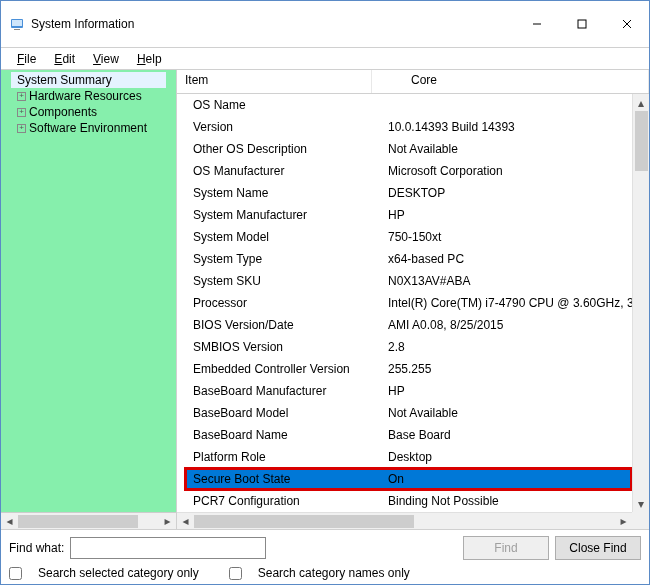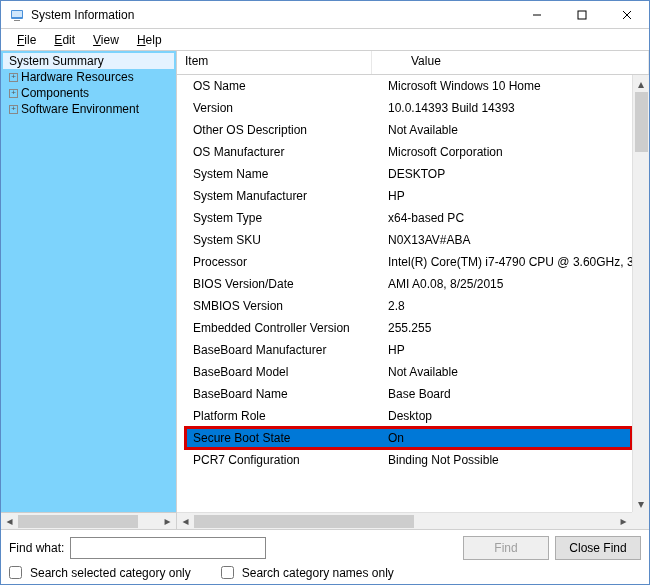--- a/index.html
+++ b/index.html
@@ -1,27 +1,27 @@
 <!DOCTYPE html>
 <html><head>
 <meta charset="utf-8">
 <style>
 * { box-sizing: border-box; margin: 0; padding: 0; font-family: "Segoe UI", Tahoma, sans-serif; font-size: 12px; }
 body { background: #fff; width: 650px; height: 585px; overflow: hidden; display: flex; flex-direction: column; border: 1px solid #5a8ac6; }
-.titlebar { height: 28px; background: #fff; display: flex; align-items: center; padding-left: 8px; border-bottom: 1px solid #d0d0d0; }
+.titlebar { height: 47px; background: #fff; display: flex; align-items: center; padding-left: 8px; border-bottom: 1px solid #d0d0d0; }
 .titlebar .icon { width: 16px; height: 16px; margin-right: 6px; }
 .titlebar .title { flex: 1; font-size: 12px; color: #000; }
 .winbtn { width: 45px; height: 29px; display: flex; align-items: center; justify-content: center; }
 .winbtn.close { color: #000; }
 .winbtn svg { width: 10px; height: 10px; }
 .menubar { height: 22px; display: flex; align-items: center; padding: 0 8px; gap: 2px; border-bottom: 1px solid #d0d0d0; }
 .menuitem { padding: 2px 8px; cursor: default; }
 .menuitem u { text-decoration: underline; }
 .body { flex: 1; display: flex; min-height: 0; }
-.tree { width: 176px; border-right: 1px solid #d0d0d0; overflow: hidden; position: relative; background: #7dd3fc; padding: 2px 2px; }
+.tree { width: 176px; border-right: 1px solid #d0d0d0; overflow: hidden; position: relative; background: #86efac; padding: 2px 10px; }
 .tree-item { padding: 1px 4px 1px 6px; white-space: nowrap; overflow: hidden; display: flex; align-items: center; gap: 3px; cursor: default; }
 .tree-item.root { background: #e5f3ff; }
 .tree-item .exp { width: 9px; height: 9px; border: 1px solid #888; display: inline-flex; align-items: center; justify-content: center; font-size: 8px; line-height: 1; color: #555; }
 .tree-hscroll { position: absolute; bottom: 0; left: 0; right: 0; height: 17px; background: #f0f0f0; border-top: 1px solid #ccc; display: flex; }
 .tree-hscroll .arrow { width: 17px; display: flex; align-items: center; justify-content: center; color: #555; }
 .tree-hscroll .track { flex: 1; position: relative; }
 .tree-hscroll .thumb { position: absolute; left: 0; top: 2px; height: 13px; width: 120px; background: #cdcdcd; }
 .list-wrap { flex: 1; display: flex; flex-direction: column; overflow: hidden; position: relative; }
 .list-header { display: flex; height: 24px; border-bottom: 1px solid #d0d0d0; background: #fff; gap: 31px; }
 .list-header .col { padding: 3px 8px; border-right: 1px solid #e8e8e8; }
@@ -44,21 +44,21 @@
 .hscroll2 .thumb { position: absolute; left: 0; top: 2px; height: 13px; width: 220px; background: #cdcdcd; }
 .corner { position: absolute; right: 0; bottom: 0; width: 17px; height: 17px; background: #f0f0f0; }
 .footer { border-top: 1px solid #d0d0d0; padding: 6px 8px 4px 8px; }
 .findrow { display: flex; align-items: center; gap: 6px; margin-bottom: 6px; }
 .findrow label { white-space: nowrap; }
 .findrow input[type=text] { flex: 1; max-width: 300px; height: 22px; border: 1px solid #888; padding: 0 4px; }
 .findrow .spacer { flex: 1; }
 .btn { min-width: 86px; height: 24px; border: 1px solid #adadad; background: #e1e1e1; padding: 0 8px; cursor: default; }
 .btn.disabled { color: #a0a0a0; background: #efefef; }
 .checkrow { display: flex; gap: 30px; }
-.chk { display: flex; gap: 8px; }
+.chk { display: flex; align-items: center; gap: 16px; }
 .chk input { width: 13px; height: 13px; }
 </style>
 </head>
 <body>
 
 <div class="titlebar">
   <span class="icon">
     <svg viewBox="0 0 16 16">
         <rect x="2" y="3" width="12" height="9" fill="#4a90d9" rx="1"></rect>
         <rect x="3" y="4" width="10" height="6" fill="#cfe6fb"></rect>
@@ -114,47 +114,50 @@
       <div class="track">
           <div class="thumb"></div>
         </div>
       <div class="arrow">▸</div>
     </div>
   </div>
 
   <div class="list-wrap">
     <div class="list-header">
       <div class="col col-item">Item</div>
-      <div class="col col-value">Value</div>
+      <div class="col col-value">Core</div>
     </div>
     <div class="list-body">
       <div class="rows" id="rows">
           <div class="row">
             <div class="cell cell-item">OS Name</div>
-            <div class="cell cell-value">Microsoft Windows 10 Home</div>
           </div>
           <div class="row">
             <div class="cell cell-item">Version</div>
             <div class="cell cell-value">10.0.14393 Build 14393</div>
           </div>
           <div class="row">
             <div class="cell cell-item">Other OS Description</div>
             <div class="cell cell-value">Not Available</div>
           </div>
           <div class="row">
             <div class="cell cell-item">OS Manufacturer</div>
             <div class="cell cell-value">Microsoft Corporation</div>
           </div>
           <div class="row">
             <div class="cell cell-item">System Name</div>
             <div class="cell cell-value">DESKTOP</div>
           </div>
           <div class="row">
             <div class="cell cell-item">System Manufacturer</div>
             <div class="cell cell-value">HP</div>
+          </div>
+          <div class="row">
+            <div class="cell cell-item">System Model</div>
+            <div class="cell cell-value">750-150xt</div>
           </div>
           <div class="row">
             <div class="cell cell-item">System Type</div>
             <div class="cell cell-value">x64-based PC</div>
           </div>
           <div class="row">
             <div class="cell cell-item">System SKU</div>
             <div class="cell cell-value">N0X13AV#ABA</div>
           </div>
           <div class="row">

